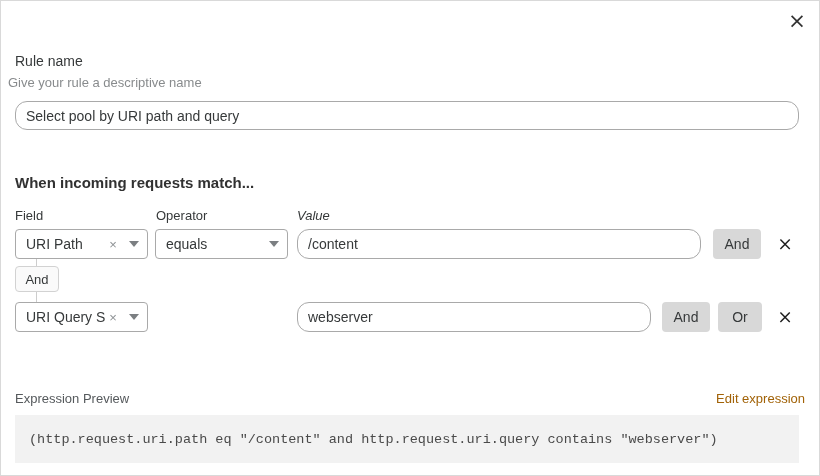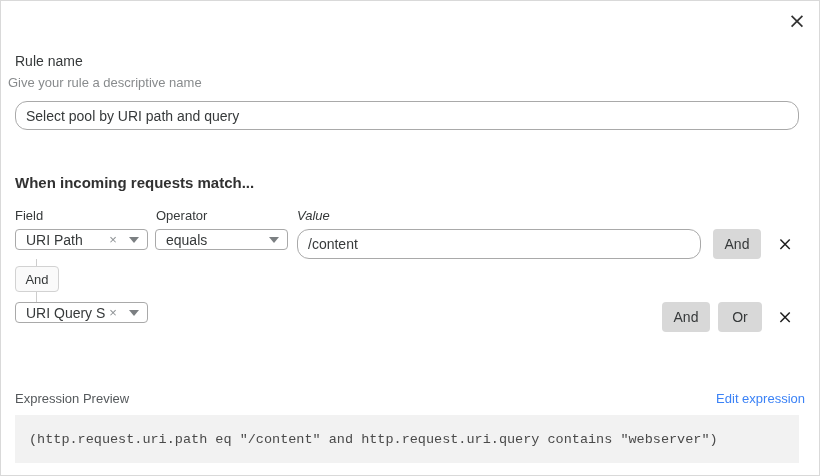--- a/index.html
+++ b/index.html
@@ -106,21 +106,21 @@
   .col-head.operator { left: 155px; }
   .col-head.value { left: 296px; font-style: italic; }
 
   .row { position: absolute; left: 0; width: 820px; height: 30px; }
   .row.row-1 { top: 228px; }
   .row.row-2 { top: 301px; }
 
   .select-box {
     position: absolute;
     box-sizing: border-box;
-    height: 21px;
+    height: 30px;
     border: 1px solid #a9a9a9;
     border-radius: 4px;
     background: #ffffff;
     display: flex;
     align-items: center;
     cursor: pointer;
   }
   .select-box .sel-label {
     flex: 1 1 auto;
     padding-left: 10px;
@@ -227,21 +227,21 @@
     left: 14px;
     top: 390px;
     font-size: 13px;
     color: #55595c;
   }
   .edit-expression {
     position: absolute;
     right: 14px;
     top: 390px;
     font-size: 13px;
-    color: #3b82f6;
+    color: #a16207;
     text-decoration: none;
     cursor: pointer;
   }
   .code-block {
     position: absolute;
     left: 14px;
     top: 414px;
     width: 784px;
     height: 48px;
     box-sizing: border-box;
@@ -314,20 +314,21 @@
   <div class="row row-2">
     <div class="select-box field-select">
       <span class="sel-label">URI Query St...</span>
       <span class="sel-clear">×</span>
       <span class="sel-caret">
           <span class="caret"></span>
         </span>
     </div>
 
 
+    <input class="text-input value-input" type="text" value="webserver" style="">
 
     <button class="pill-btn btn-and">And</button>
     <button class="pill-btn btn-or">Or</button>
 
     <div class="row-x">
       <svg width="13" height="13" viewBox="0 0 15 15" aria-hidden="true">
         <path d="M2.2 1.2 L13.0 12.0 L11.8 13.2 L1.0 2.4 Z" fill="currentColor"></path>
         <path d="M13.0 2.4 L2.2 13.2 L1.0 12.0 L11.8 1.2 Z" fill="currentColor"></path>
       </svg>
     </div>

